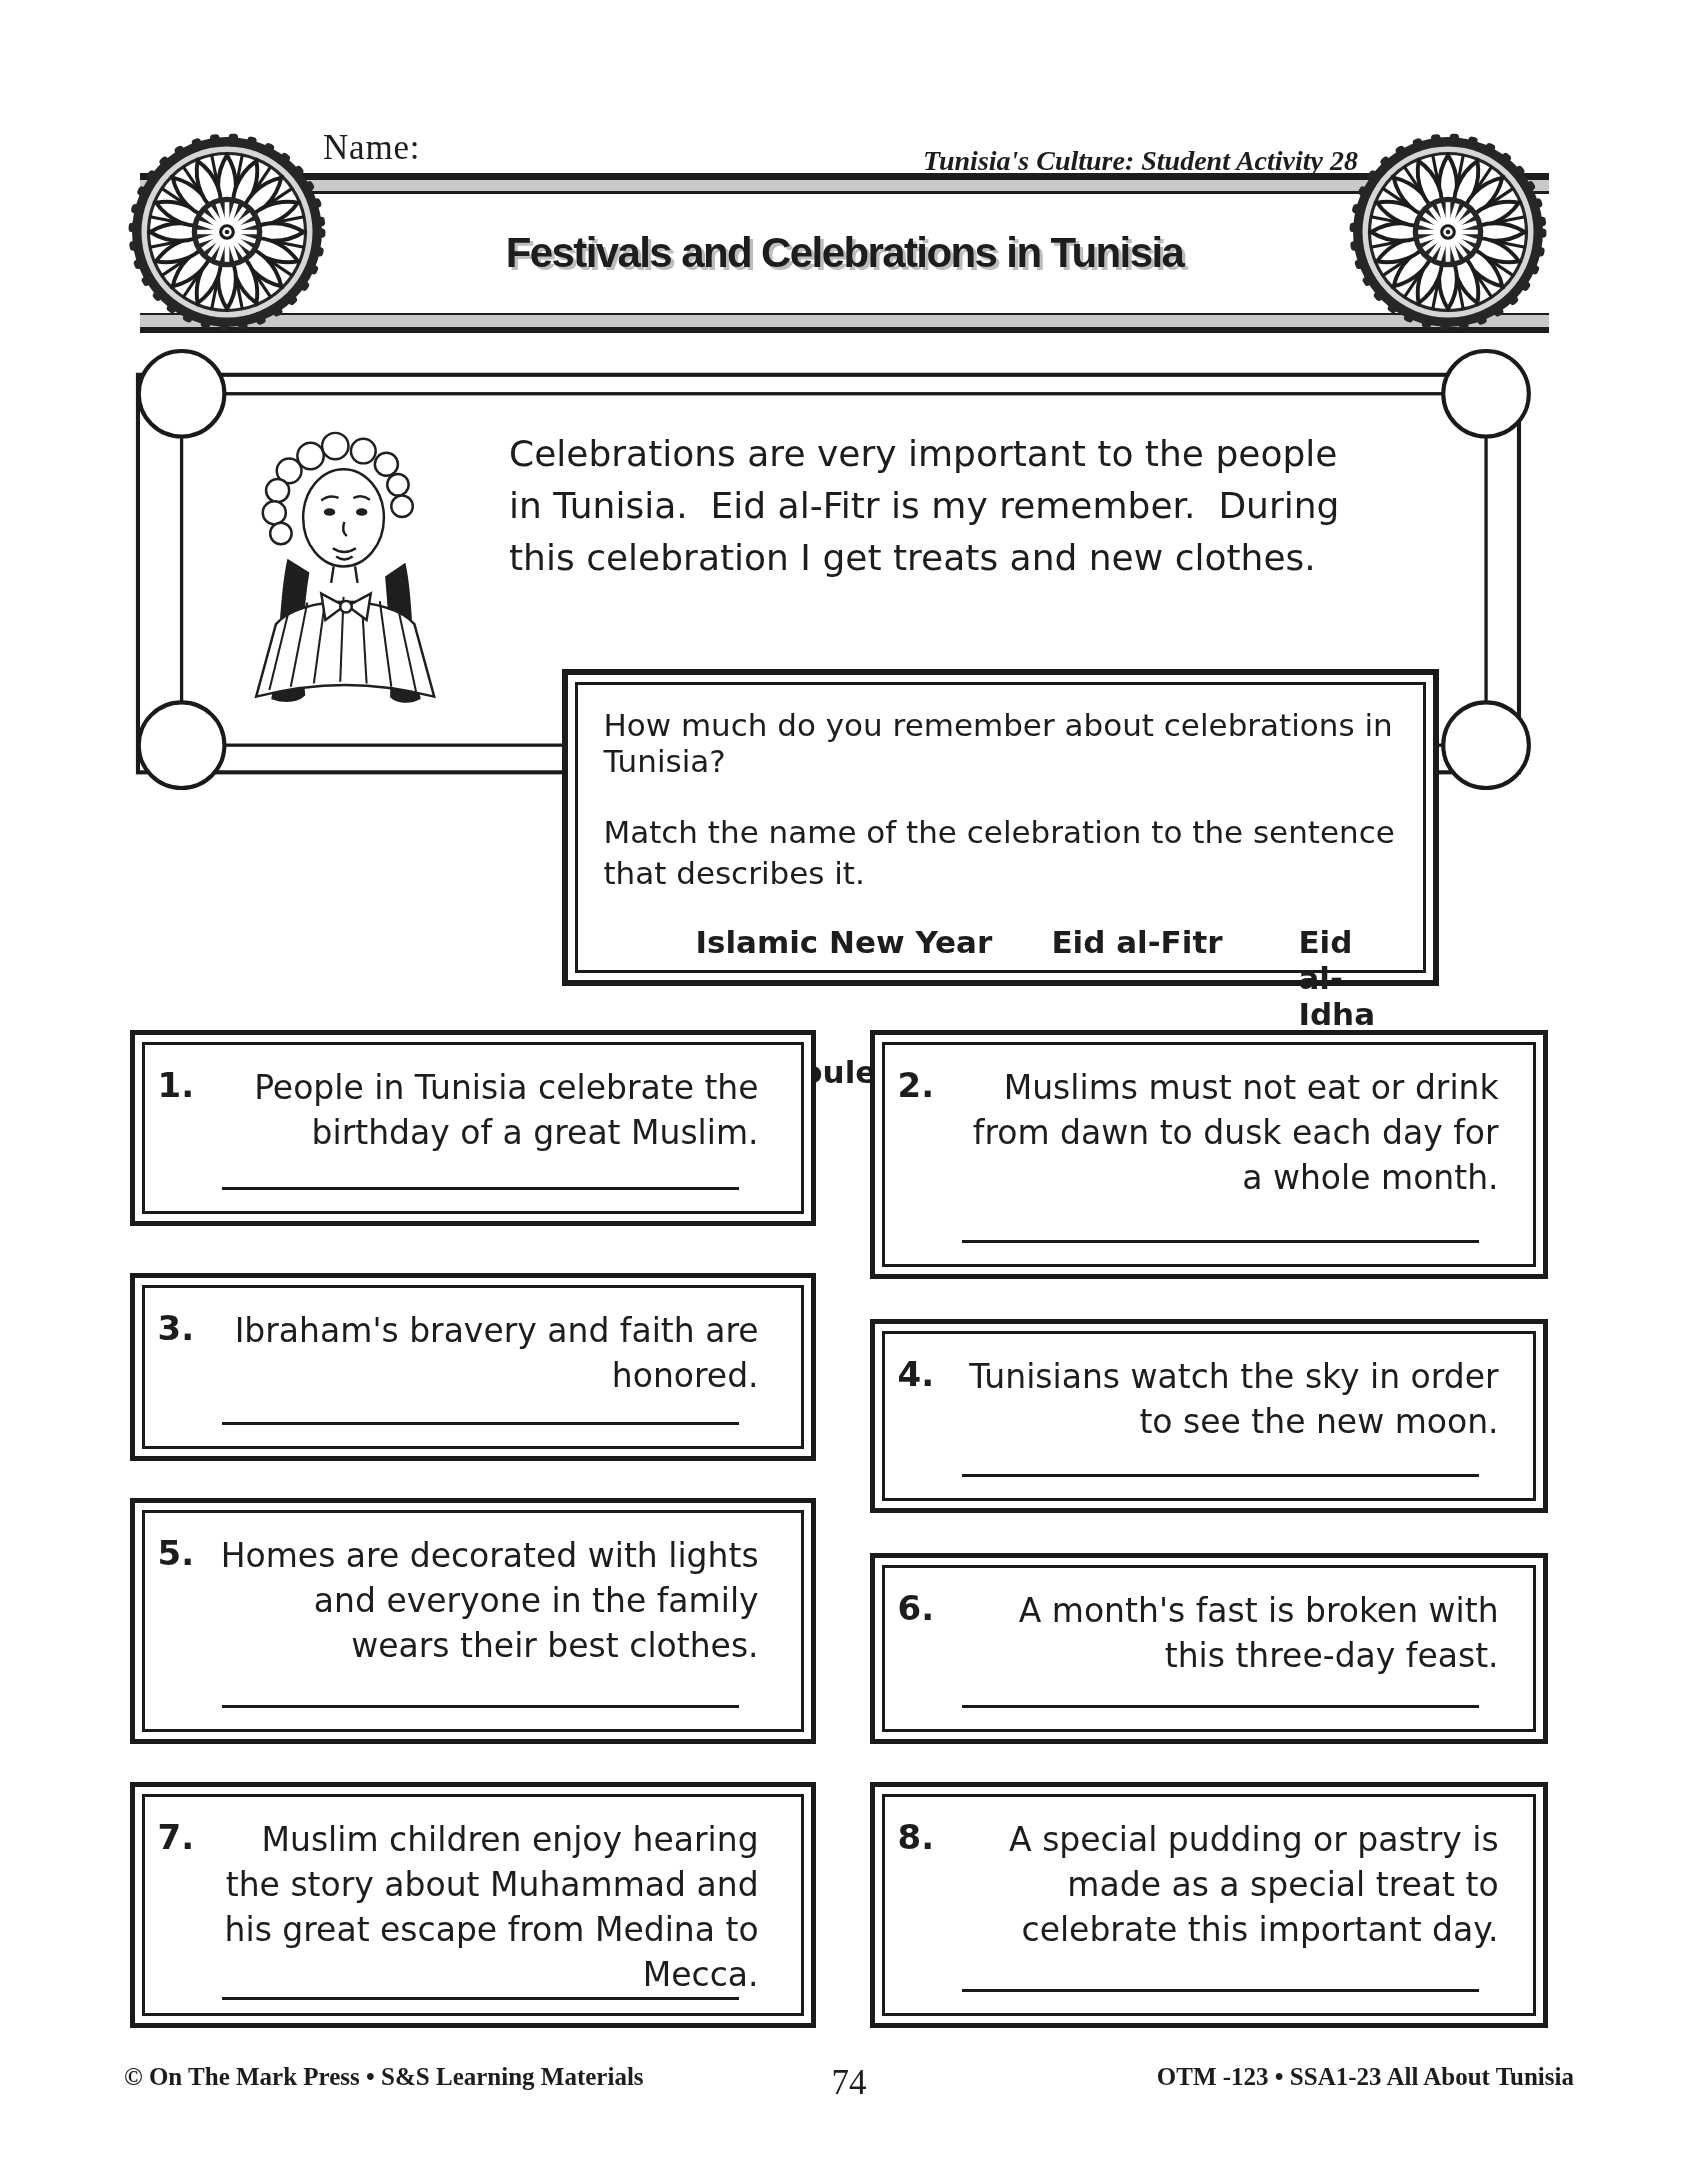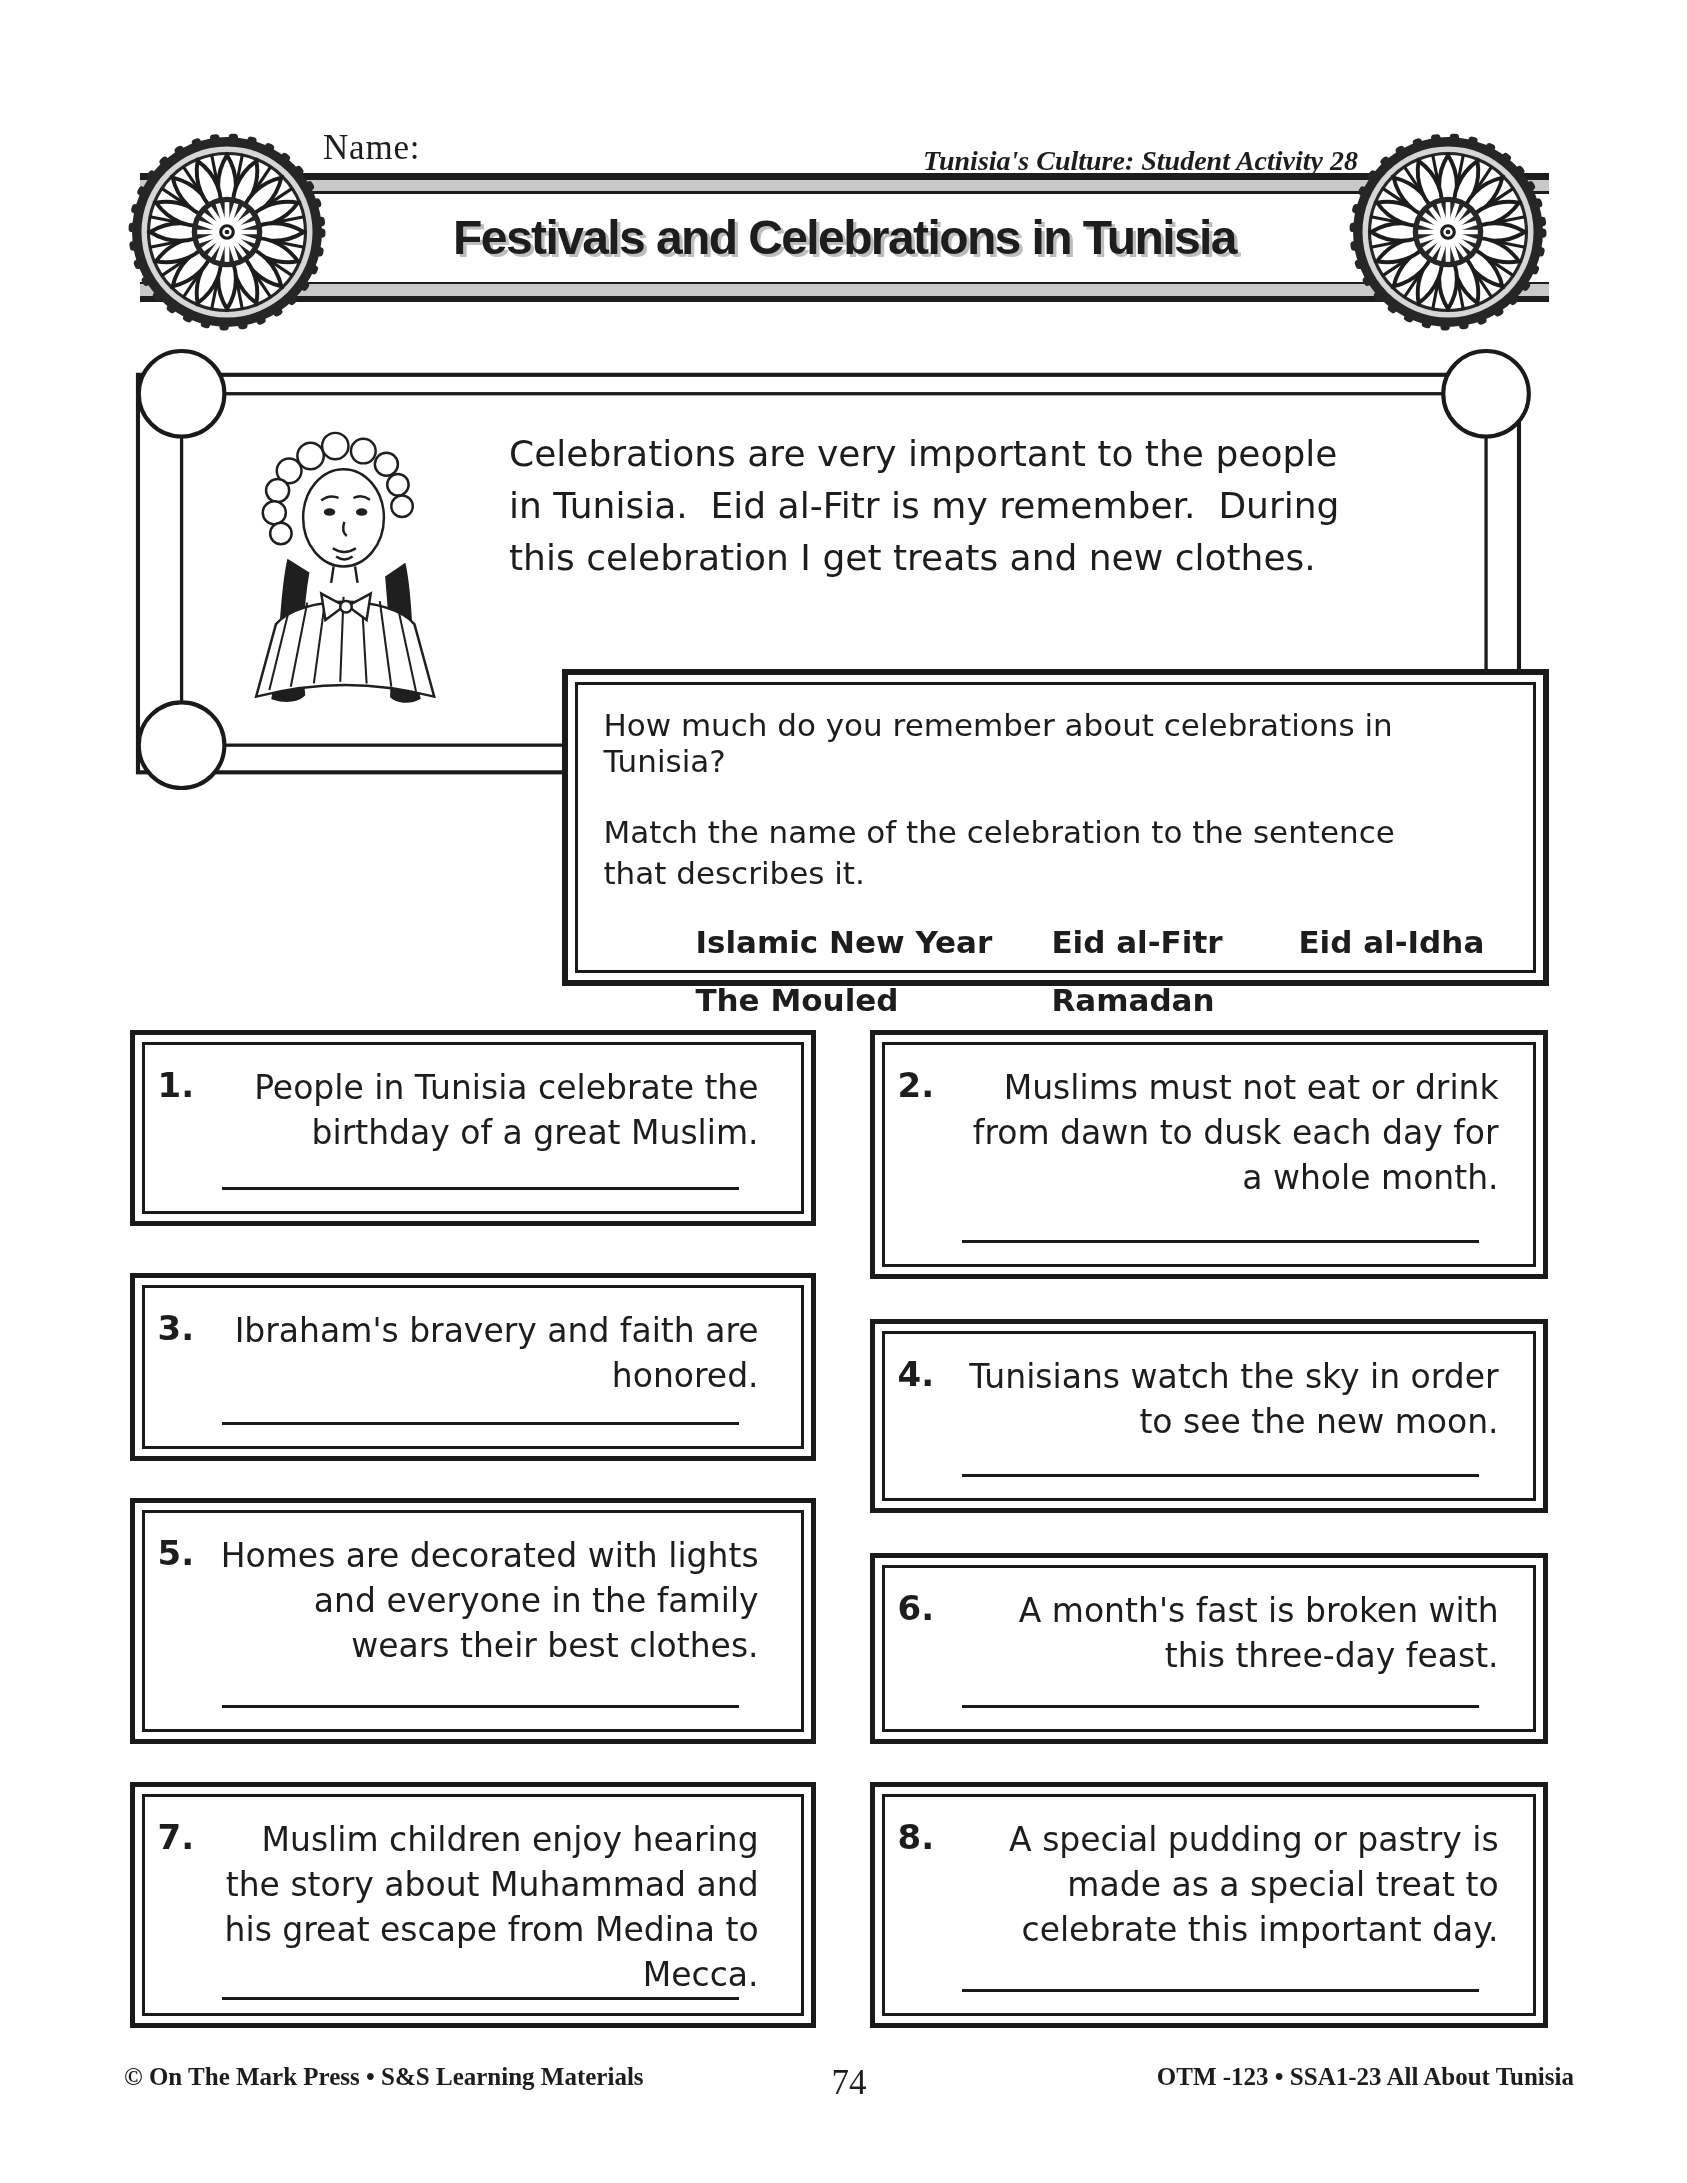--- a/index.html
+++ b/index.html
@@ -9,35 +9,35 @@
   
   #name-label{left:323px;top:128px;font-family:"Liberation Serif",serif;font-size:35px;letter-spacing:0.8px;}
   #course-label{left:824px;top:145px;width:534px;text-align:right;font-family:"Liberation Serif",serif;font-style:italic;font-weight:bold;font-size:28px;}
   #name-line{left:445px;top:158px;width:511px;height:23px;}
 
   
   #banner{left:140px;top:173px;width:1409px;}
   .band-k{height:6.6px;background:#1d1d1d;}
   .band-g{height:11.5px;background:#c9c9c9;}
   .band-t{height:2.5px;background:#1d1d1d;}
-  #banner-title{height:88px;display:flex;align-items:center;justify-content:center;
-    font-family:"Liberation Sans",sans-serif;font-weight:bold;font-size:48px;letter-spacing:-1.6px;
+  #banner-title{height:119px;display:flex;align-items:center;justify-content:center;
+    font-family:"Liberation Sans",sans-serif;font-weight:bold;font-size:42px;letter-spacing:-1.6px;
     text-shadow:3.3px 3.3px 0 #bdbdbd;white-space:nowrap;}
   .rosette{width:204px;height:204px;}
   #rosette-left{left:125px;top:130px;}
   #rosette-right{left:1346px;top:130px;}
 
   
   #speech-frame{left:115px;top:346px;}
   #girl{left:210px;top:408px;}
   #speech-text{left:509px;top:428px;}
   .speech-line{font-size:36px;line-height:52px;white-space:pre;}
 
   
-  #quiz-box{left:562px;top:669px;width:987px;height:317px;background:#fff;border:6.6px solid #1a1a1a;box-sizing:border-box;}
+  #quiz-box{left:562px;top:669px;width:877px;height:317px;background:#fff;border:6.6px solid #1a1a1a;box-sizing:border-box;}
   #quiz-inner{position:absolute;inset:7.4px;border:3.3px solid #1a1a1a;padding:21.4px 25px 16.5px 25px;box-sizing:border-box;}
   #quiz-question{font-size:31px;}
   #quiz-instruction{font-size:31px;line-height:41px;margin-top:33px;width:849px;}
   #word-bank{margin:30px 0 0 92px;display:grid;grid-template-columns:356px 247px auto;row-gap:22px;
     font-weight:bold;font-size:31px;}
 
   
   #boxes{left:130px;top:1030px;display:flex;gap:54px;}
   .col-left{width:686px;display:flex;flex-direction:column;}
   .col-right{width:678px;display:flex;flex-direction:column;}

